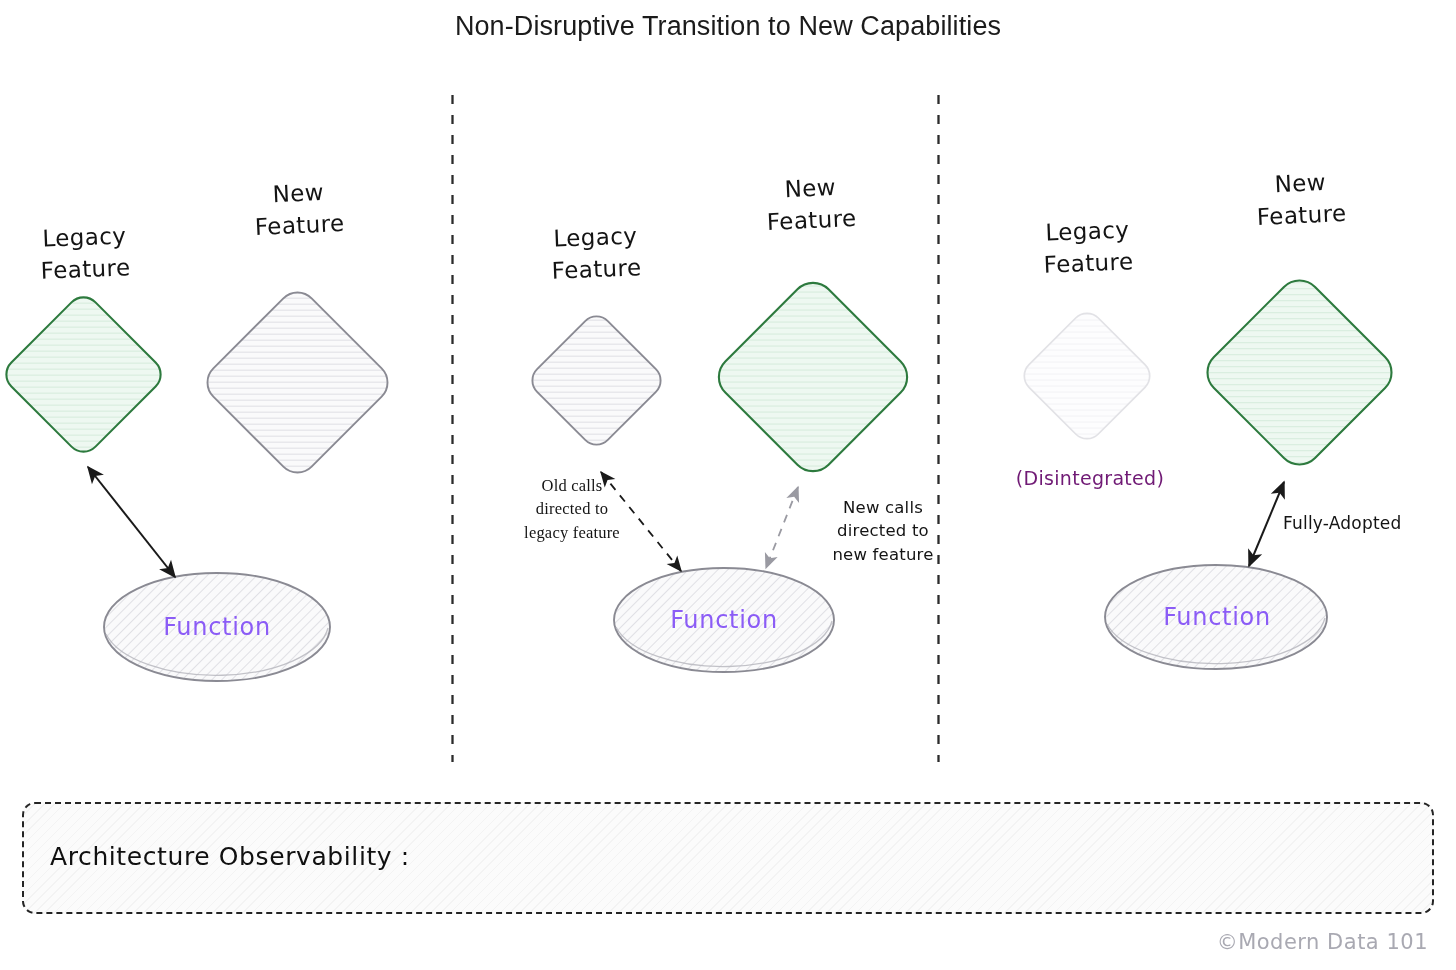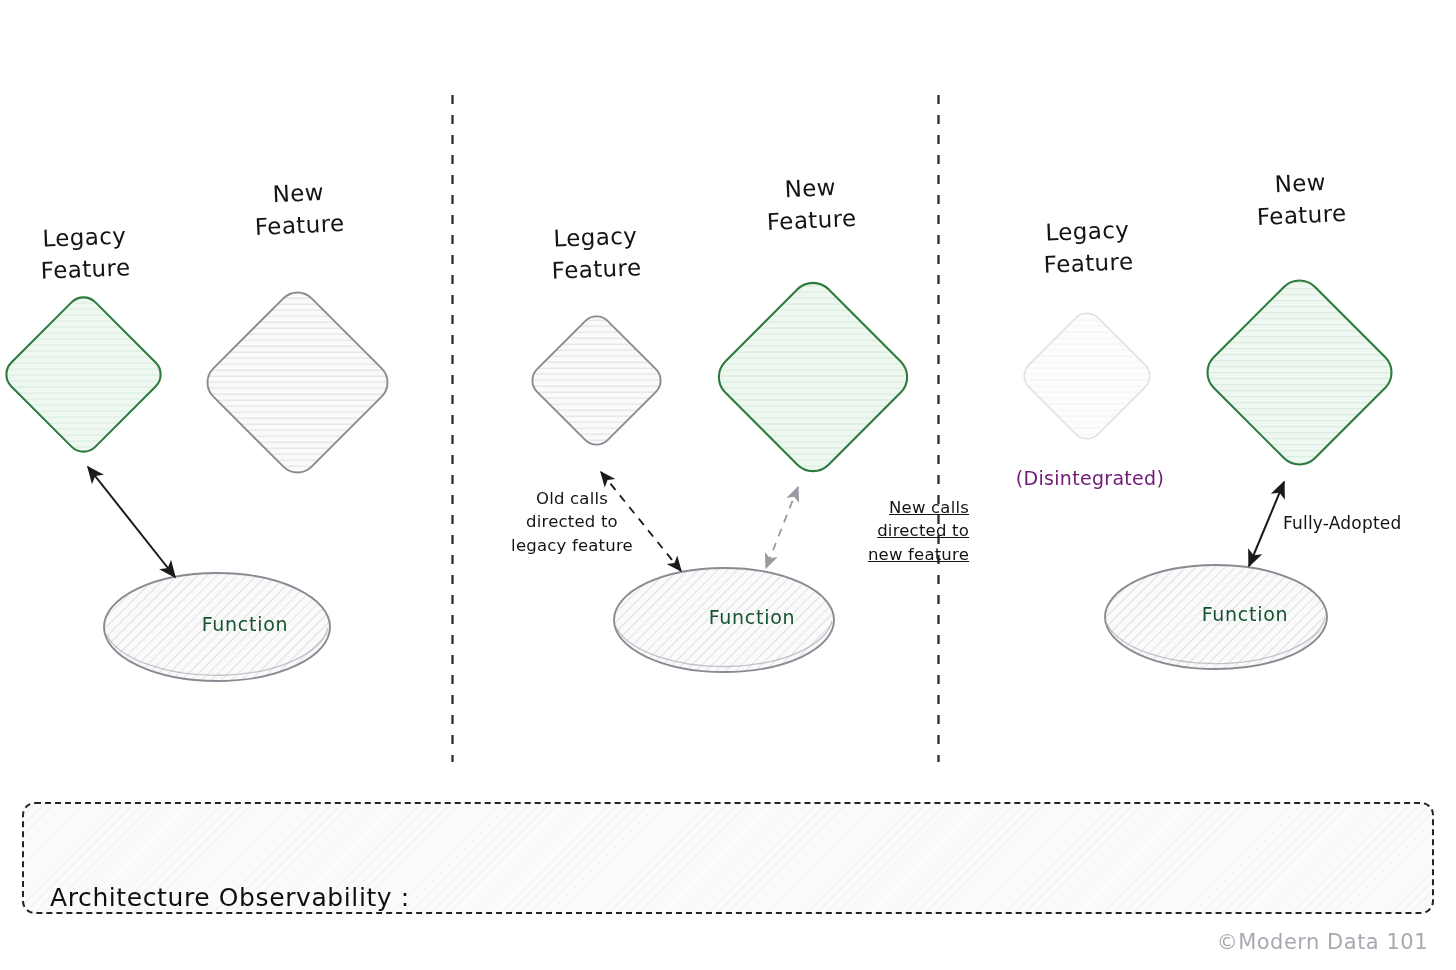--- a/index.html
+++ b/index.html
@@ -68,25 +68,24 @@
   .state-label {
     position: absolute;
     font-size: 19px;
     color: #701a75;
     letter-spacing: 0.3px;
     white-space: nowrap;
   }
 
   .ellipse-label {
     position: absolute;
-    font-size: 19px;
-    color: #14532d;
+    font-size: 24px;
+    color: #8b5cf6;
     letter-spacing: 0.7px;
     white-space: nowrap;
-    padding-left: 28px;
   }
 
   
   .banner {
     position: absolute;
     left: 22px;
     top: 802px;
     width: 1412px;
     height: 112px;
     box-sizing: border-box;
@@ -94,21 +93,21 @@
     border-radius: 13px;
     background-color: #fbfbfb;
     background-image: repeating-linear-gradient(
       -45deg,
       rgba(0,0,0,0.030) 0px,
       rgba(0,0,0,0.030) 1px,
       rgba(0,0,0,0) 1px,
       rgba(0,0,0,0) 7px
     );
     display: flex;
-    align-items: flex-end;
+    align-items: center;
     padding: 0 26px;
     overflow: hidden;
     gap: 20px;
   }
   .banner-title {
     font-family: "DejaVu Sans", sans-serif;
     font-size: 25px;
     color: #101010;
     white-space: nowrap;
     letter-spacing: 0.6px;
@@ -145,20 +144,21 @@
     width: 1456px;
     height: 970px;
     pointer-events: none;
   }
 </style>
 </head>
 <body>
 
 <div id="canvas">
 
+  <div class="page-title">Non-Disruptive Transition to New Capabilities</div>
 
   <svg id="art" viewBox="0 0 1456 970" xmlns="http://www.w3.org/2000/svg">
     <defs>
 
       <pattern id="hatchGray" width="6" height="6" patternUnits="userSpaceOnUse" patternTransform="rotate(45)">
         <rect width="6" height="6" fill="#fafafb"></rect>
         <line x1="0" y1="0" x2="0" y2="6" stroke="#d9d9df" stroke-width="1.6"></line>
       </pattern>
       <pattern id="hatchGreen" width="6" height="6" patternUnits="userSpaceOnUse" patternTransform="rotate(45)">
         <rect width="6" height="6" fill="#eef8f1"></rect>
@@ -272,25 +272,25 @@
 Feature</div>
 
   <div class="ellipse-label hand" style="left:0px; top:613px; width:434px; text-align:center;">Function</div>
 
   <div class="node-label hand" style="left:516px; top:222px; width:160px; transform:rotate(-2.2deg);">Legacy
 Feature</div>
 
   <div class="node-label hand" style="left:732px; top:173px; width:158px; transform:rotate(-2.6deg);">New
 Feature</div>
 
-  <div class="edge-label hand" style="left:487px; top:487px; width:170px; text-align:center;">Old calls
+  <div class="edge-label hand" style="left:487px; top:474px; width:170px; text-align:center;font-family:Liberation Serif, serif;">Old calls
 directed to
 legacy feature</div>
 
-  <div class="edge-label hand" style="left:797px; top:496px; width:172px; text-align:right;text-decoration:underline;">New calls
+  <div class="edge-label hand" style="left:797px; top:496px; width:172px; text-align:center;">New calls
 directed to
 new feature</div>
 
   <div class="ellipse-label hand" style="left:607px; top:606px; width:234px; text-align:center;">Function</div>
 
   <div class="node-label hand" style="left:1008px; top:216px; width:160px; transform:rotate(-2.2deg);">Legacy
 Feature</div>
 
   <div class="node-label hand" style="left:1222px; top:168px; width:158px; transform:rotate(-2.6deg);">New
 Feature</div>

